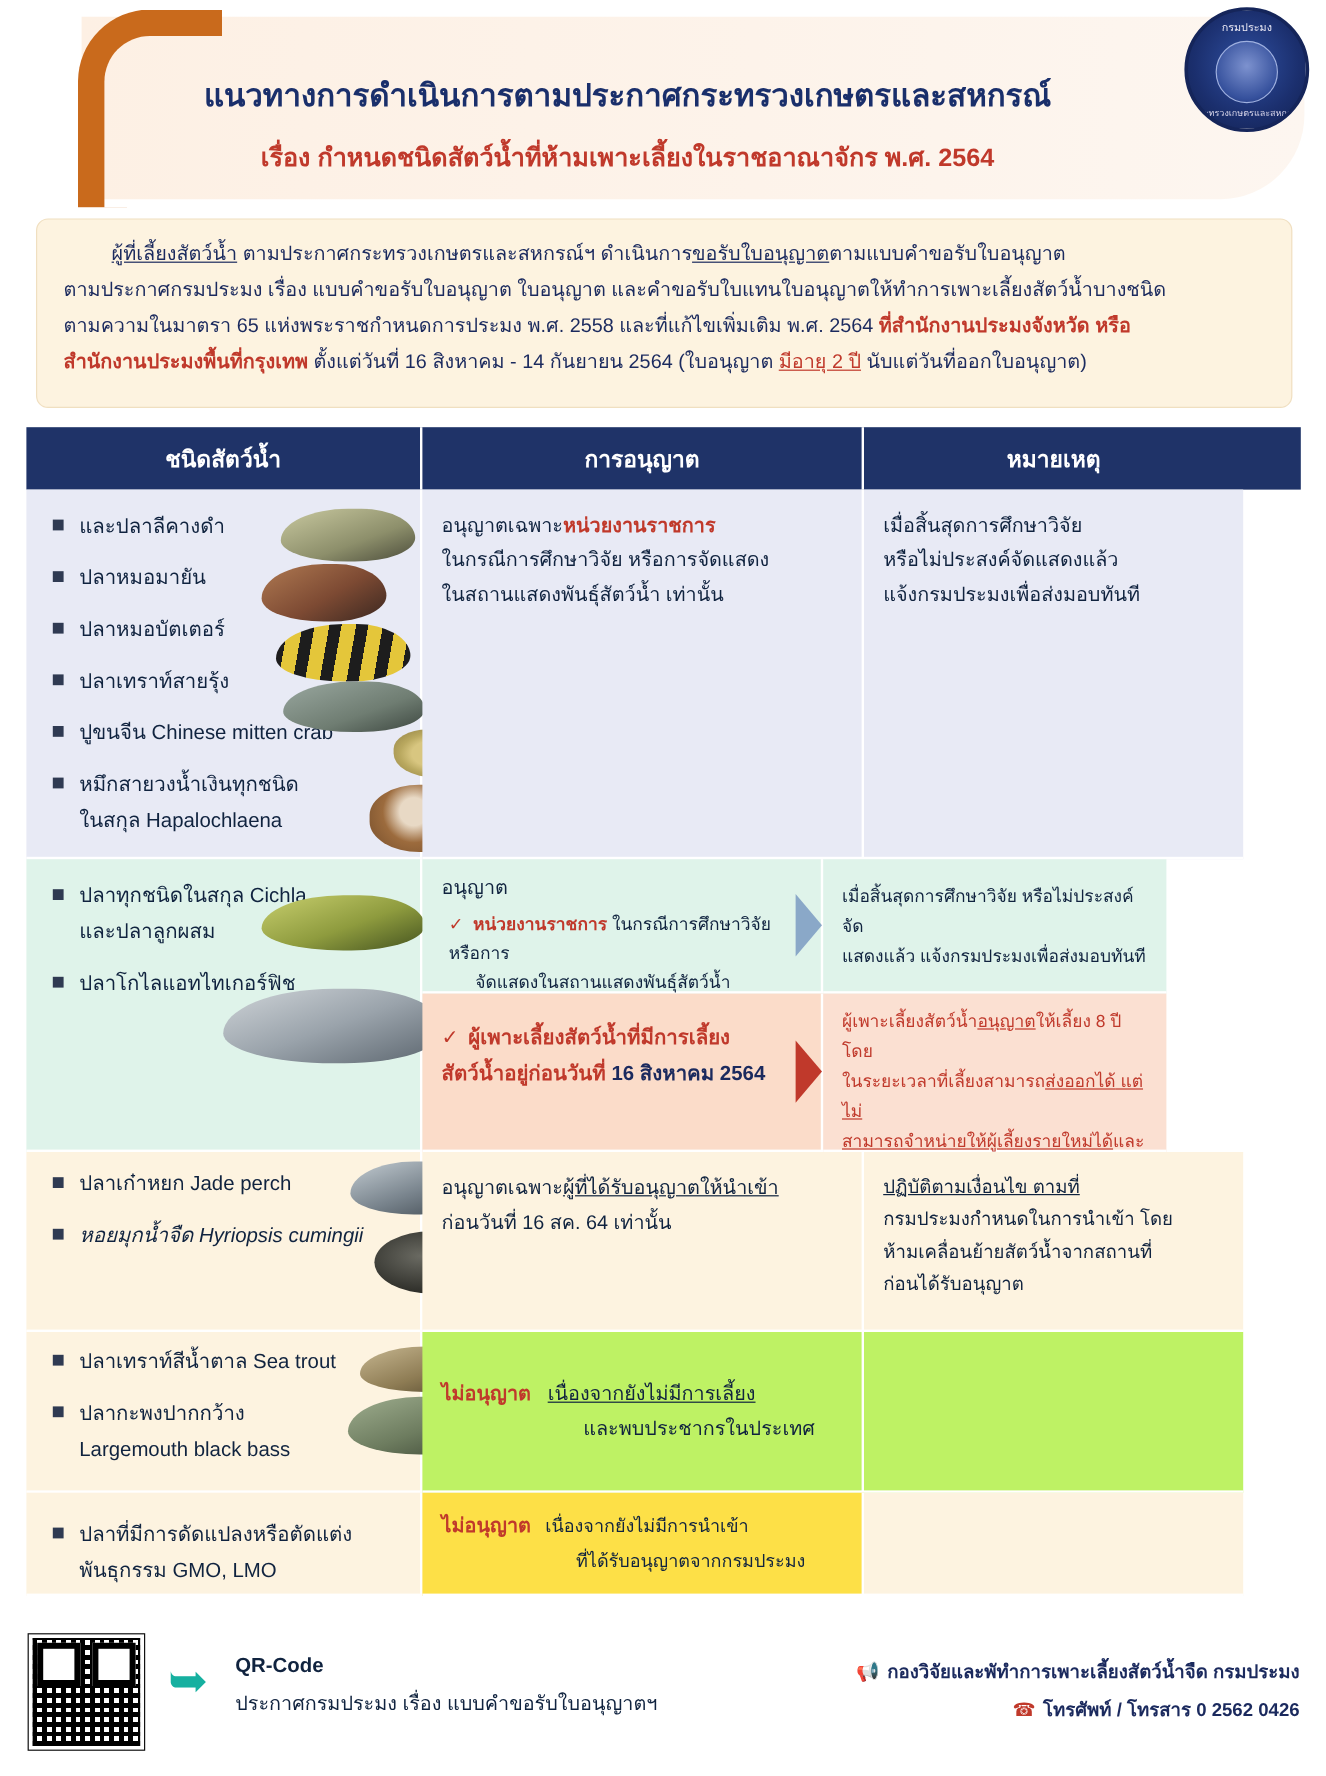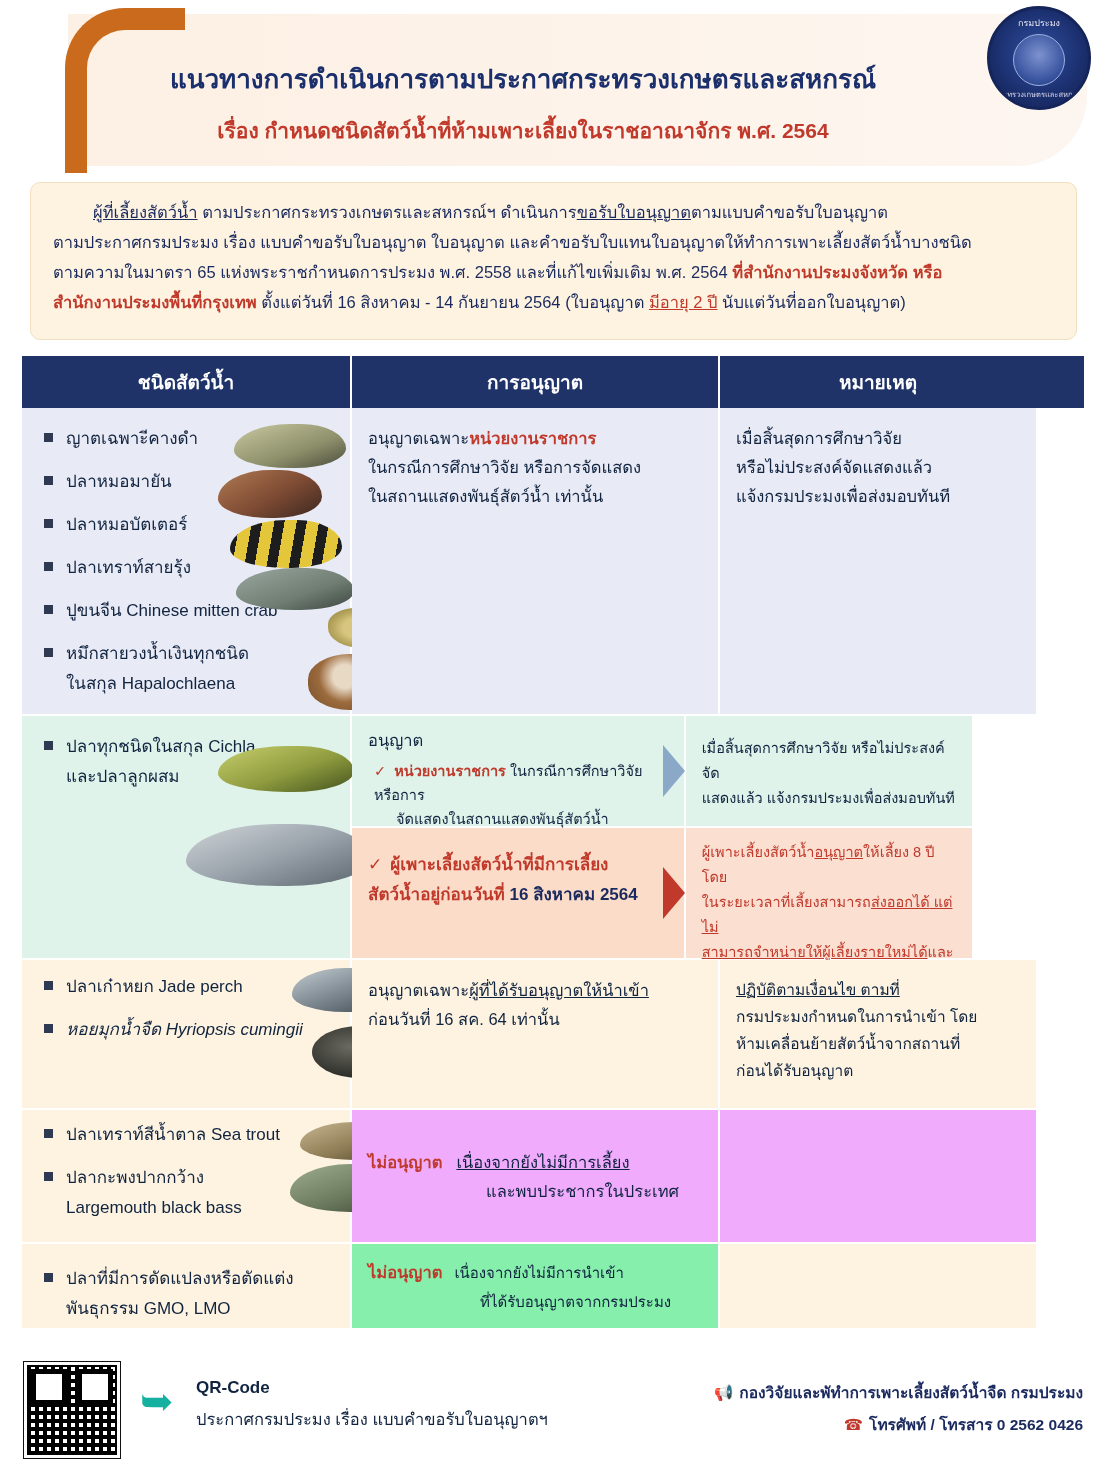--- a/index.html
+++ b/index.html
@@ -137,26 +137,26 @@
   .r2sub1 { background: #dff3ea; }
   .r2sub2 { background: #fbdcc9; }
   .r2sub2b { background: #fbe0d2; }
 
   
   .r3 { height: 150px; }
   .r3 .cell { background: #fdf3e0; }
 
   
   .r4 { height: 134px; }
-  .r4 .cell { background: #f0abfc; }
+  .r4 .cell { background: #bef264; }
   .r4 .c1cell { background: #fdf3e0; }
 
   
   .r5 { height: 86px; }
-  .r5 .cell { background: #86efac; }
+  .r5 .cell { background: #fde047; }
   .r5 .c1cell { background: #fdf3e0; }
 
   .bullets {
     padding: 16px 10px 0 18px;
     font-size: 17px;
     color: #10233f;
     line-height: 30px;
   }
   .bullet {
     position: relative;
@@ -270,21 +270,21 @@
 
     <div class="thead">
       <div class="c1">ชนิดสัตว์น้ำ</div>
       <div class="c2">การอนุญาต</div>
       <div class="c3">หมายเหตุ</div>
     </div>
 
     <div class="trow r1">
       <div class="cell c1 c1cell">
         <div class="bullets">
-          <div class="bullet"><span>ญาตเฉพาะีคางดำ</span></div>
+          <div class="bullet"><span>และปลาลีคางดำ</span></div>
           <div class="bullet"><span>ปลาหมอมายัน</span></div>
           <div class="bullet"><span>ปลาหมอบัตเตอร์</span></div>
           <div class="bullet"><span>ปลาเทราท์สายรุ้ง</span></div>
           <div class="bullet"><span>ปูขนจีน Chinese mitten crab</span></div>
           <div class="bullet">
             <span style="display:block">หมึกสายวงน้ำเงินทุกชนิด</span>
             <span style="display:block">ในสกุล Hapalochlaena</span>
           </div>
         </div>
 
@@ -313,20 +313,21 @@
       </div>
     </div>
 
     <div class="trow r2">
       <div class="cell c1 c1cell">
         <div class="bullets">
           <div class="bullet">
             <span style="display:block">ปลาทุกชนิดในสกุล Cichla</span>
             <span style="display:block">และปลาลูกผสม</span>
           </div>
+          <div class="bullet"><span>ปลาโกไลแอทไทเกอร์ฟิช</span></div>
         </div>
         <div class="fish" style="left:196px;top:30px;width:136px;height:46px;background:linear-gradient(160deg,#c8cf6e,#8e9b3e 55%,#43521f);"></div>
         <div class="fish" style="left:164px;top:108px;width:184px;height:62px;background:linear-gradient(160deg,#cfd4d8,#9aa3ab 50%,#5a646d);"></div>
       </div>
 
       <div style="width:620px">
 
         <div style="display:flex;height:112px">
           <div class="cell c2 r2sub1" style="position:relative">
             <div class="ccontent" style="padding-top:10px">

